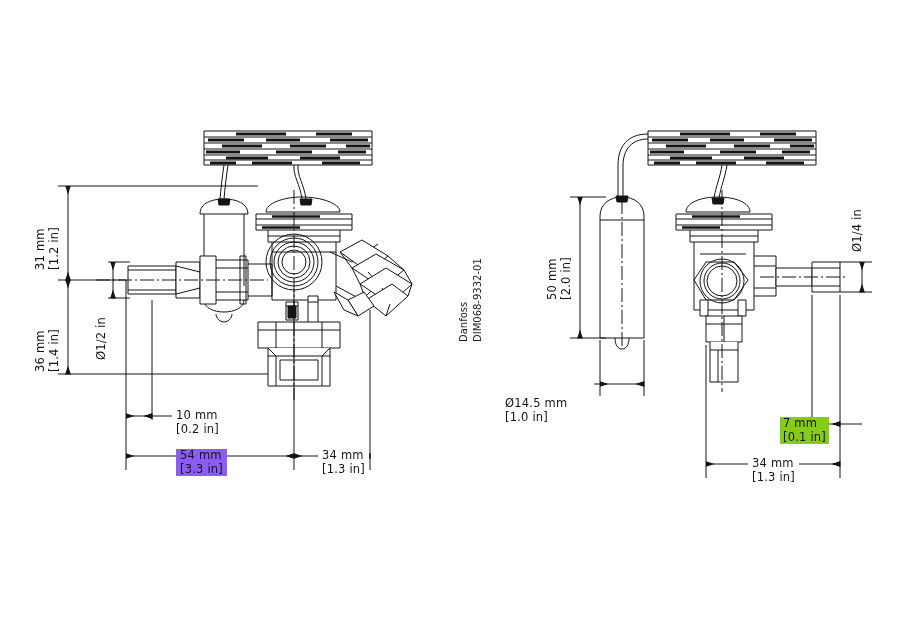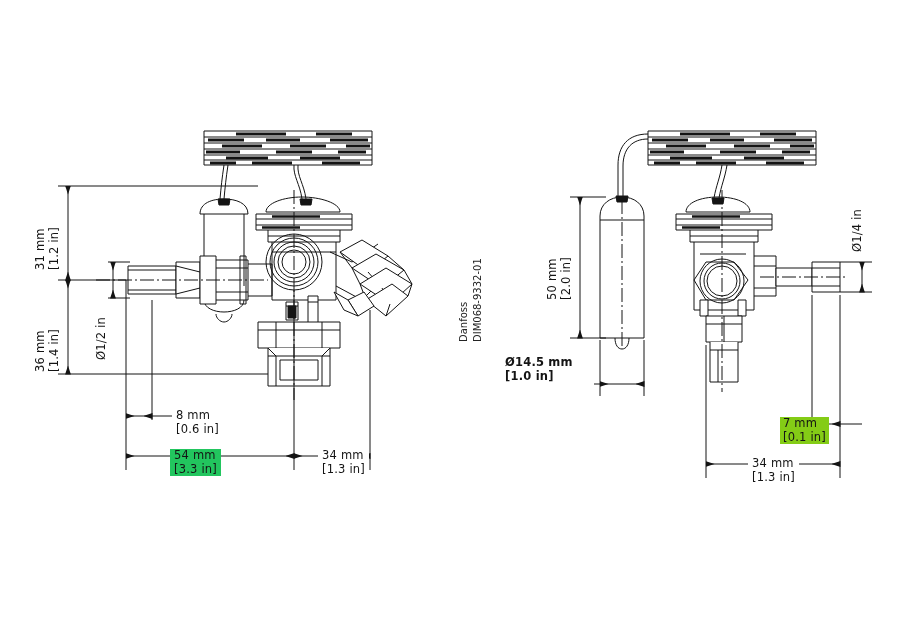--- a/index.html
+++ b/index.html
@@ -365,33 +365,33 @@
       </g>
     </g>
   </svg>
 
   <div class="dim-label vert" style="left:34px; top:270px;"><span>31 mm</span><span class="l2">[1.2 in]</span></div>
 
   <div class="dim-label vert" style="left:34px; top:372px;"><span>36 mm</span><span class="l2">[1.4 in]</span></div>
 
   <div class="dim-label vert" style="left:95px; top:360px;"><span>Ø1/2 in</span></div>
 
-  <div class="dim-label" style="left:176px; top:409px;"><span>8 mm</span><span class="l2">[0.6 in]</span></div>
-
-  <div class="dim-label" style="left:170px; top:449px; background:#22c55e; padding:0 4px;"><span>54 mm</span><span class="l2">[3.3 in]</span></div>
+  <div class="dim-label" style="left:176px; top:409px;"><span>10 mm</span><span class="l2">[0.2 in]</span></div>
+
+  <div class="dim-label" style="left:176px; top:449px; background:#8b5cf6; padding:0 4px;"><span>54 mm</span><span class="l2">[3.3 in]</span></div>
 
   <div class="dim-label" style="left:318px; top:449px; background:#ffffff; padding:0 4px;"><span>34 mm</span><span class="l2">[1.3 in]</span></div>
 
   <div class="title-block" style="left:458px; top:342px;"><span>Danfoss</span></div>
 
   <div class="title-block" style="left:472px; top:342px;"><span>DIM068-9332-01</span></div>
 
   <div class="dim-label vert" style="left:546px; top:300px;"><span>50 mm</span><span class="l2">[2.0 in]</span></div>
 
-  <div class="dim-label" style="left:502px; top:356px; background:#ffffff; padding:0 3px;font-weight:bold;"><span>Ø14.5 mm</span><span class="l2">[1.0 in]</span></div>
+  <div class="dim-label" style="left:502px; top:397px; background:#ffffff; padding:0 3px;"><span>Ø14.5 mm</span><span class="l2">[1.0 in]</span></div>
 
   <div class="dim-label vert" style="left:851px; top:252px;"><span>Ø1/4 in</span></div>
 
   <div class="dim-label" style="left:780px; top:417px; background:#84cc16; padding:0 3px;"><span>7 mm</span><span class="l2">[0.1 in]</span></div>
 
   <div class="dim-label" style="left:748px; top:457px; background:#ffffff; padding:0 4px;"><span>34 mm</span><span class="l2">[1.3 in]</span></div>
 
 </div>
 
 </body></html>

